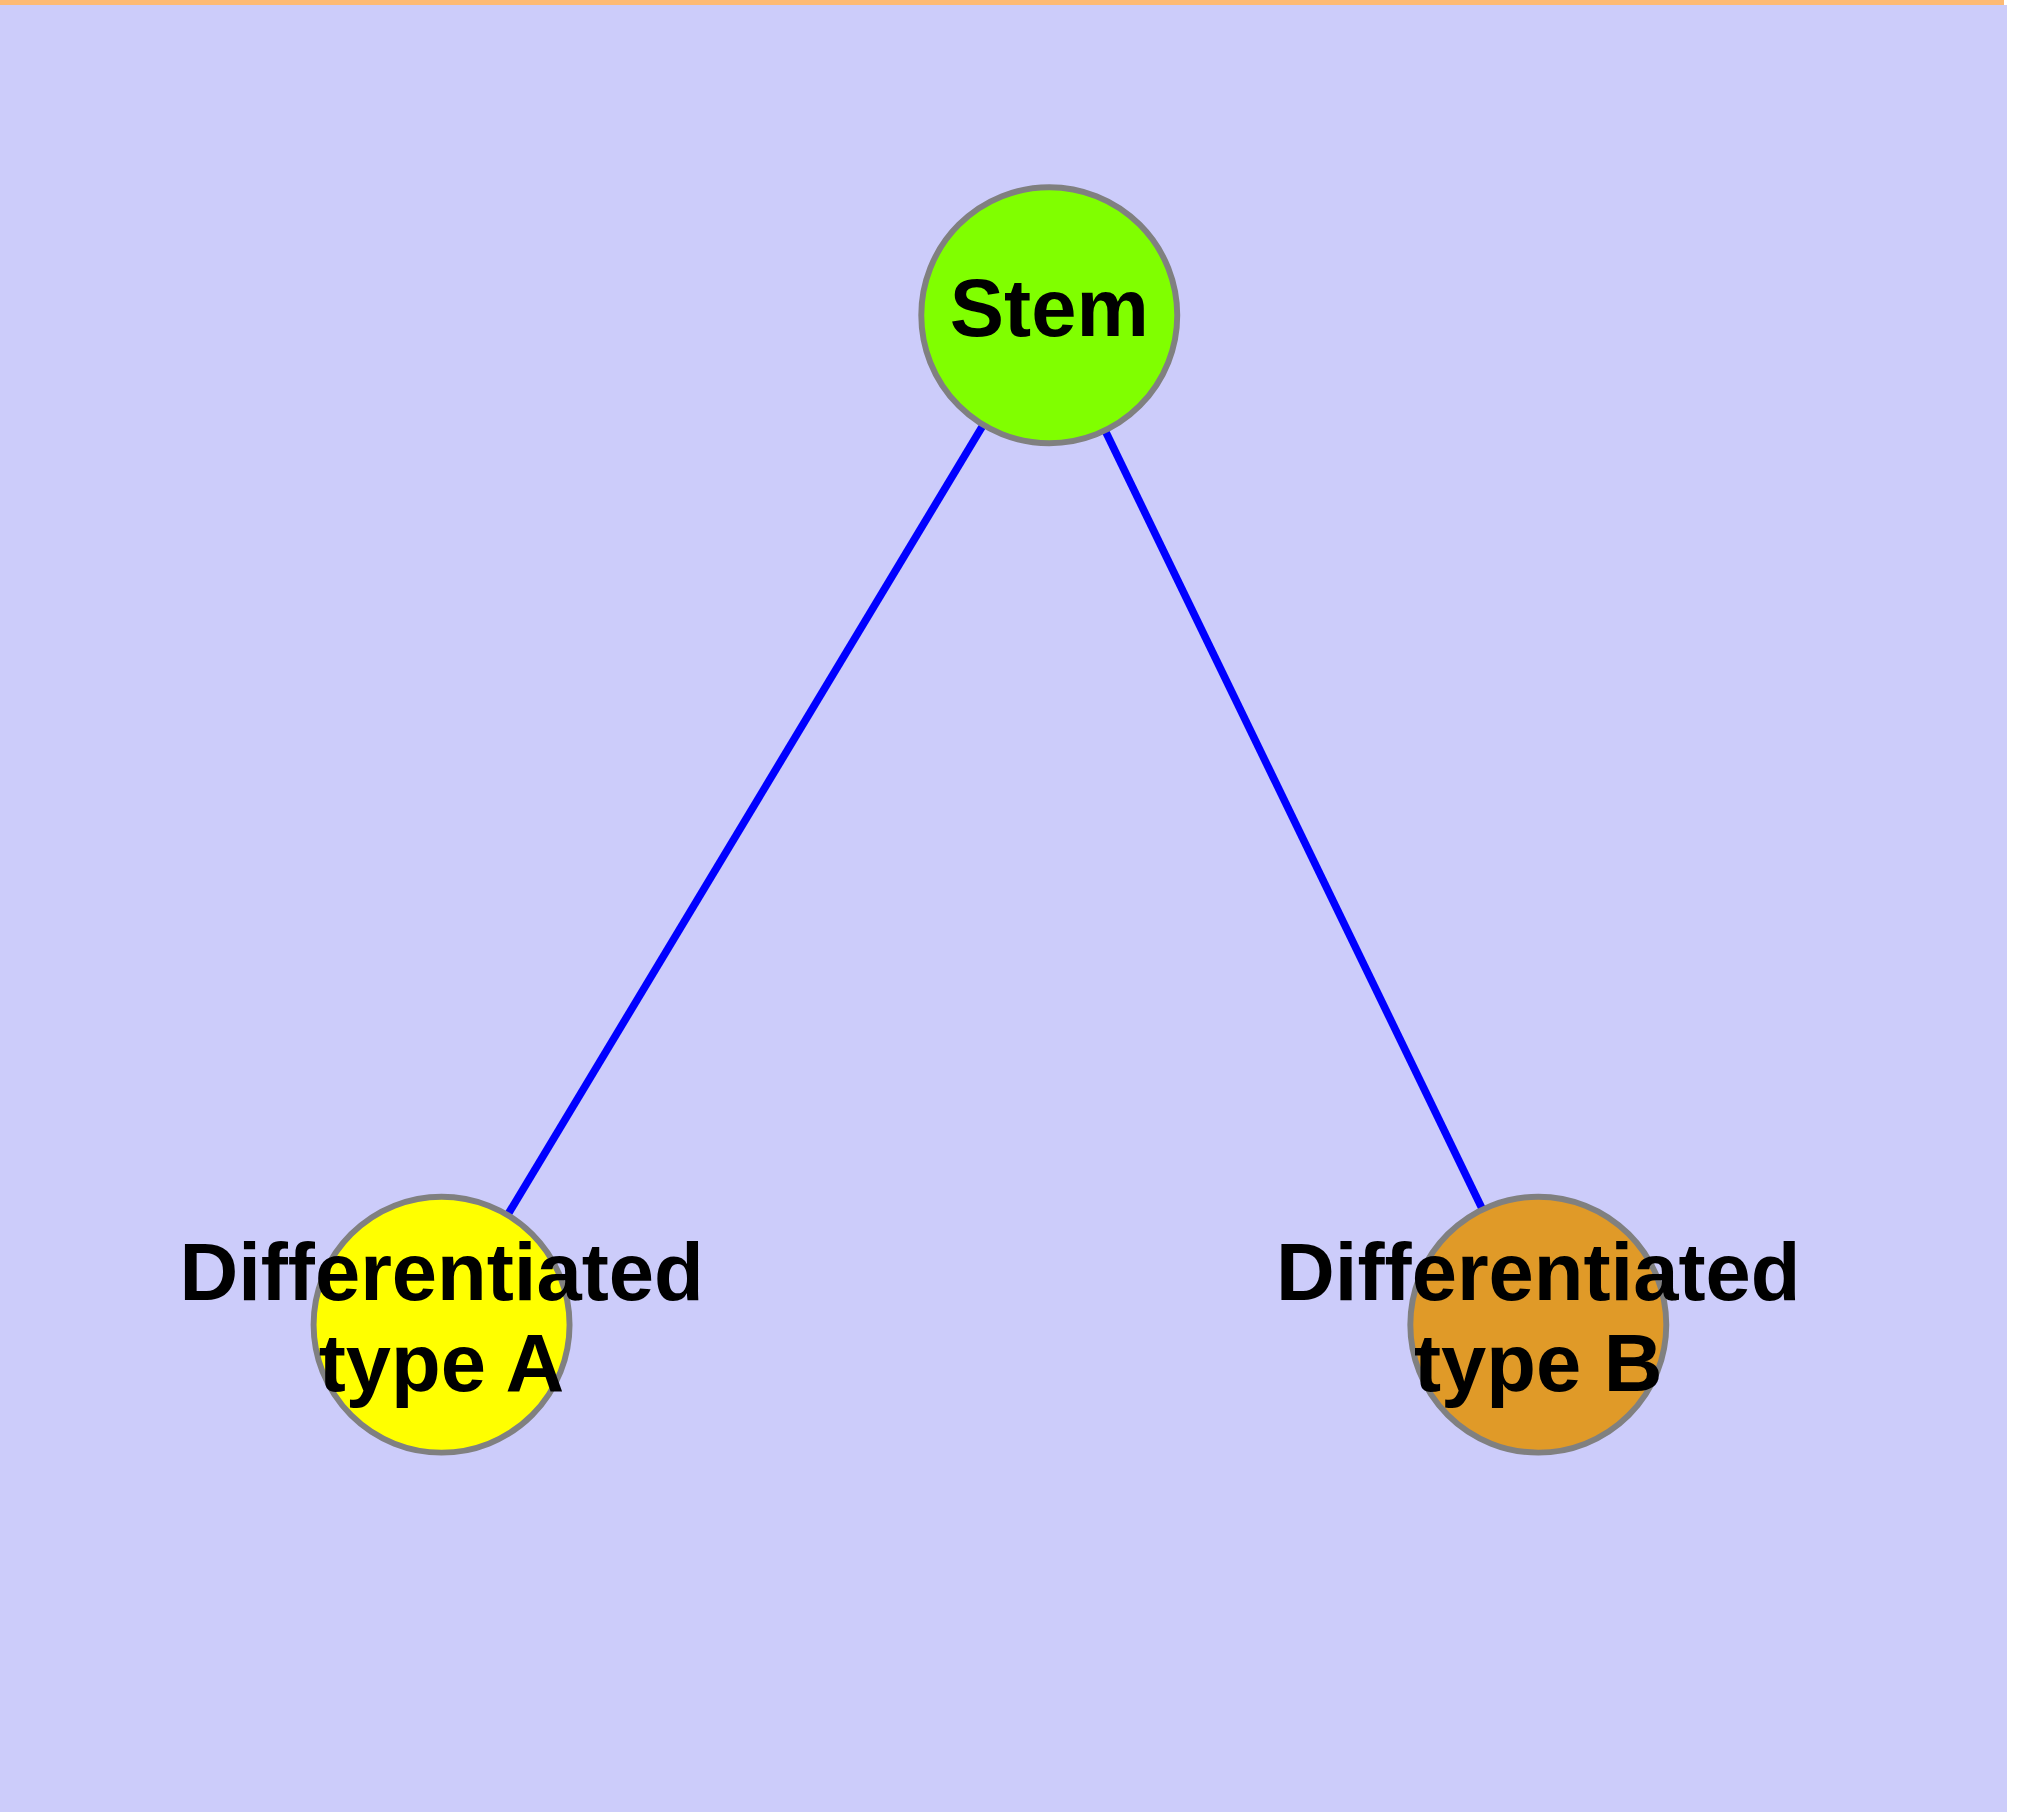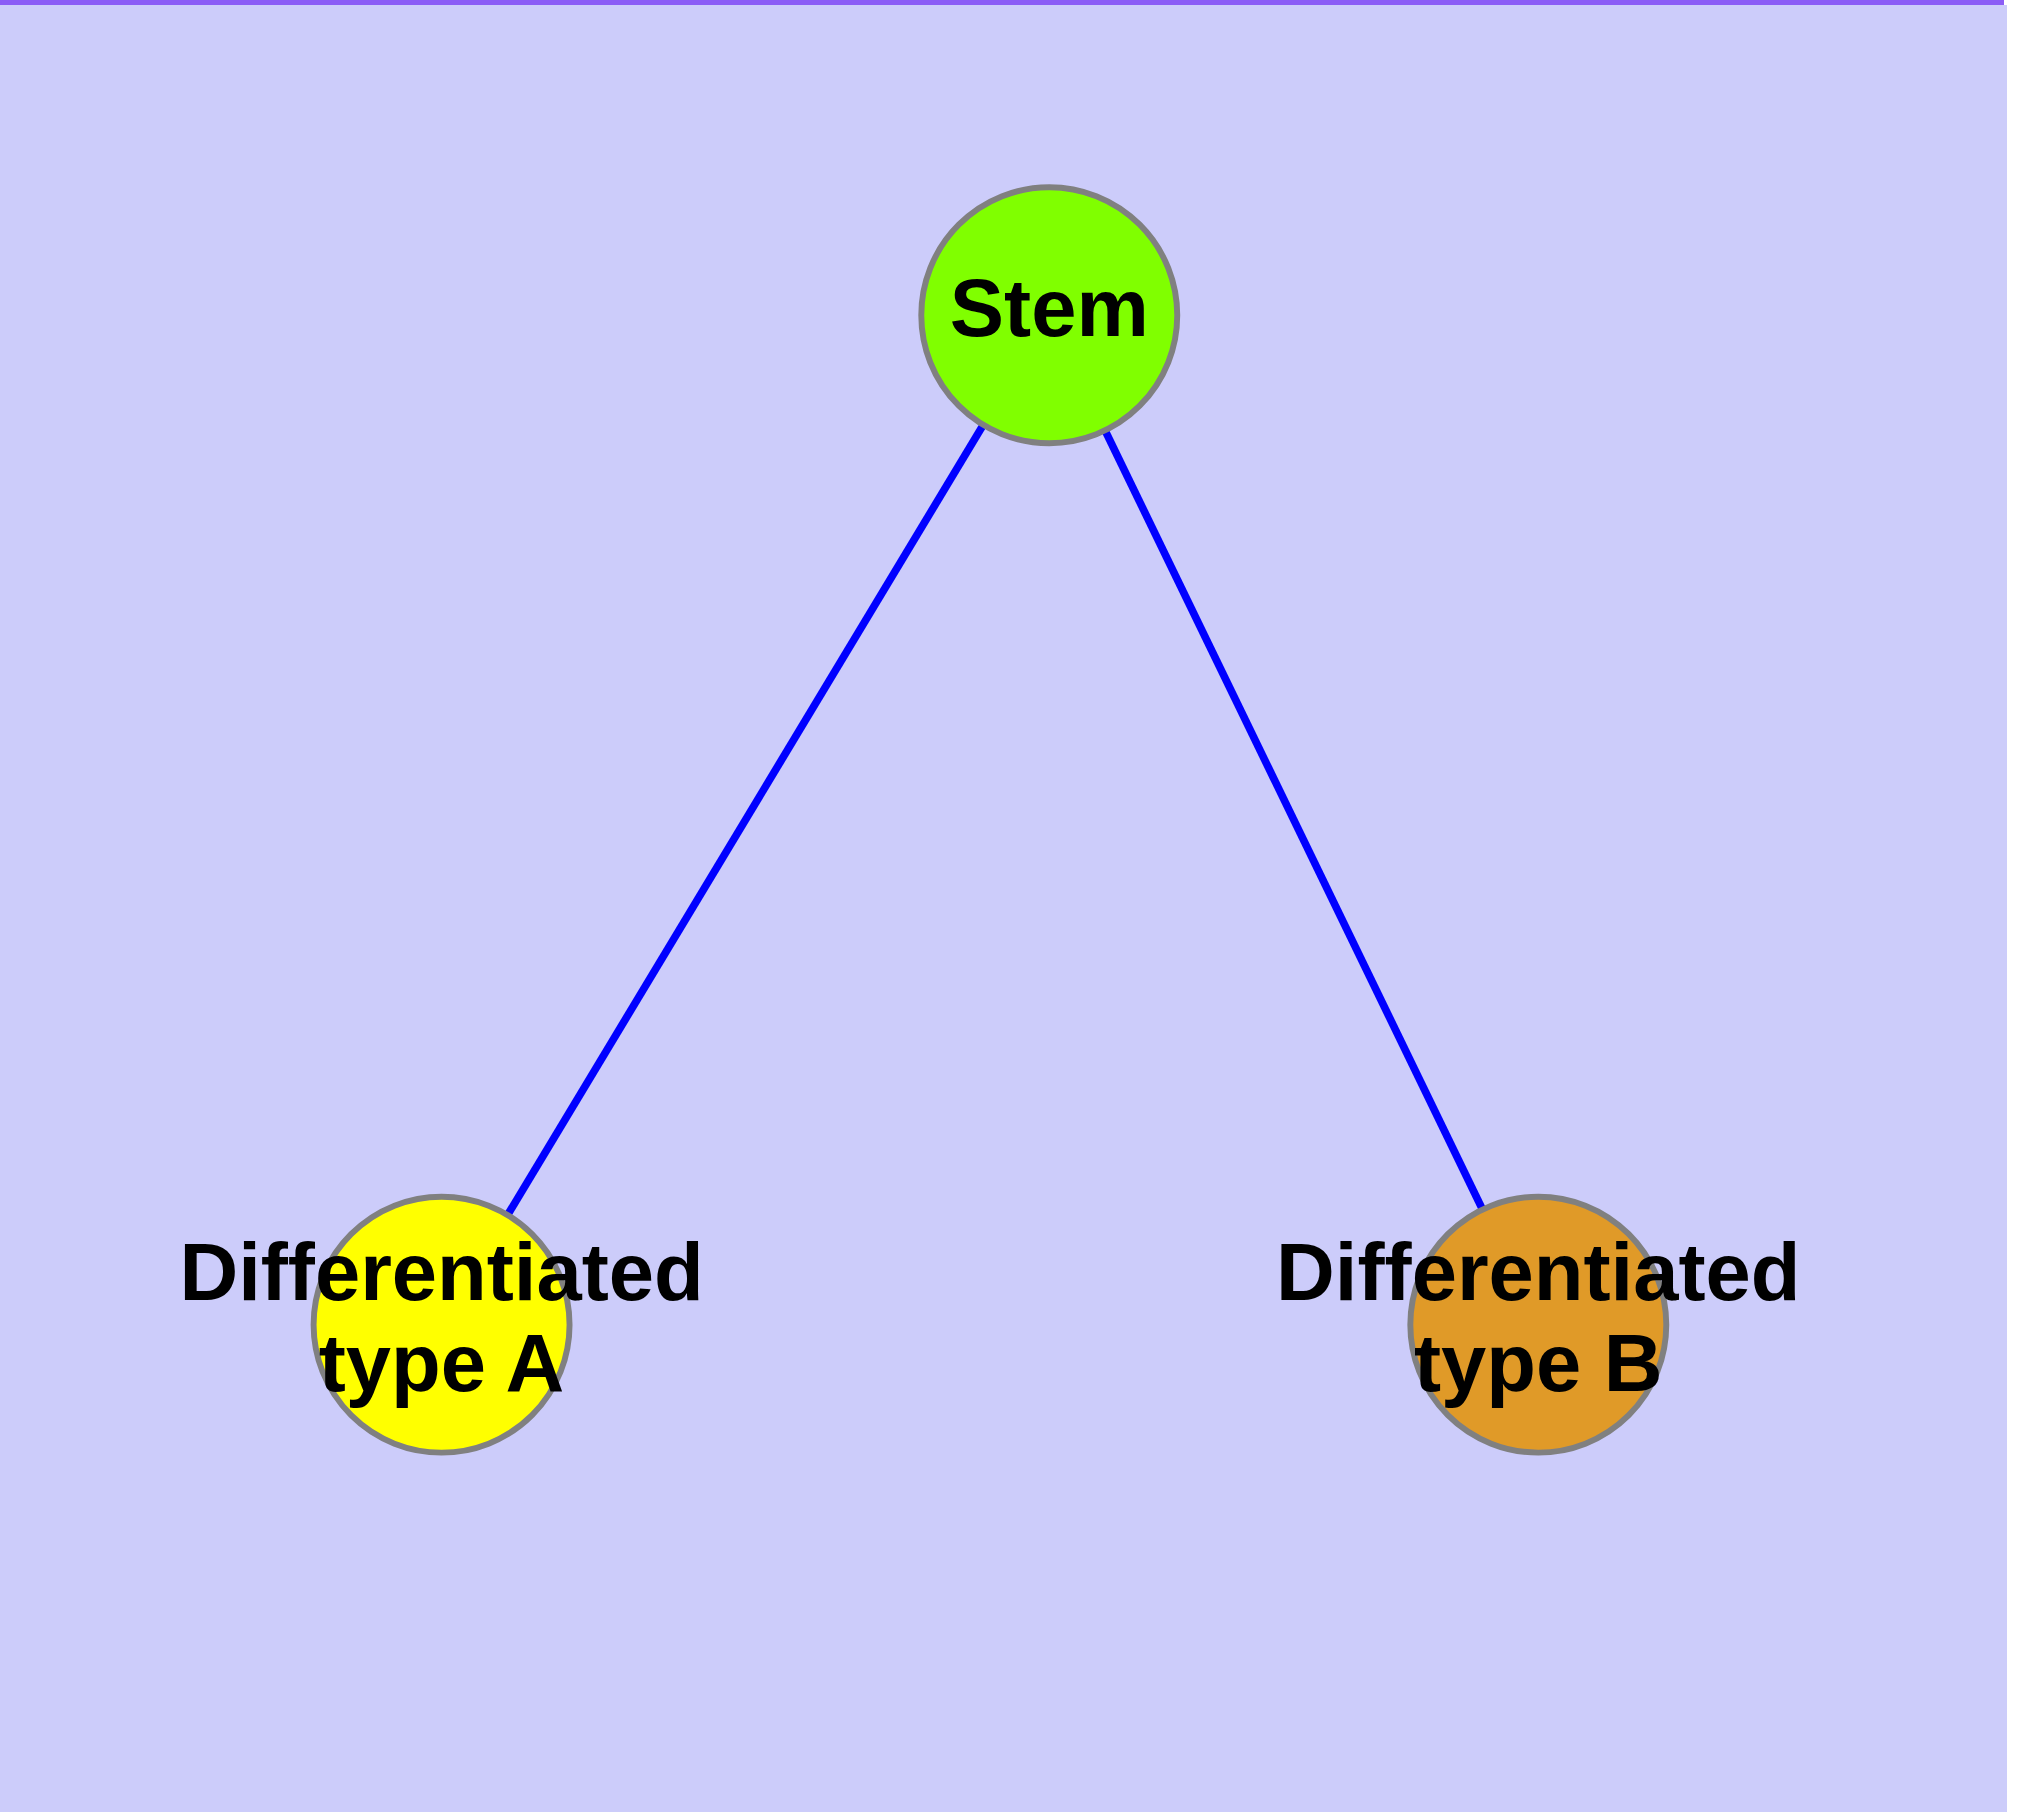--- a/index.html
+++ b/index.html
@@ -11,21 +11,21 @@
   body {
     width: 2021px;
     height: 1812px;
     overflow: hidden;
     font-family: "Liberation Sans", sans-serif;
   }
   #canvas {
     position: relative;
     width: 2004px;
     height: 1812px;
-    background: #8b5cf6;
+    background: #fdba74;
   }
   #plot-area {
     position: absolute;
     left: 0px;
     top: 5.1px;
     width: 2007px;
     height: 1807px;
     background: #ccccfa;
     overflow: hidden;
   }

